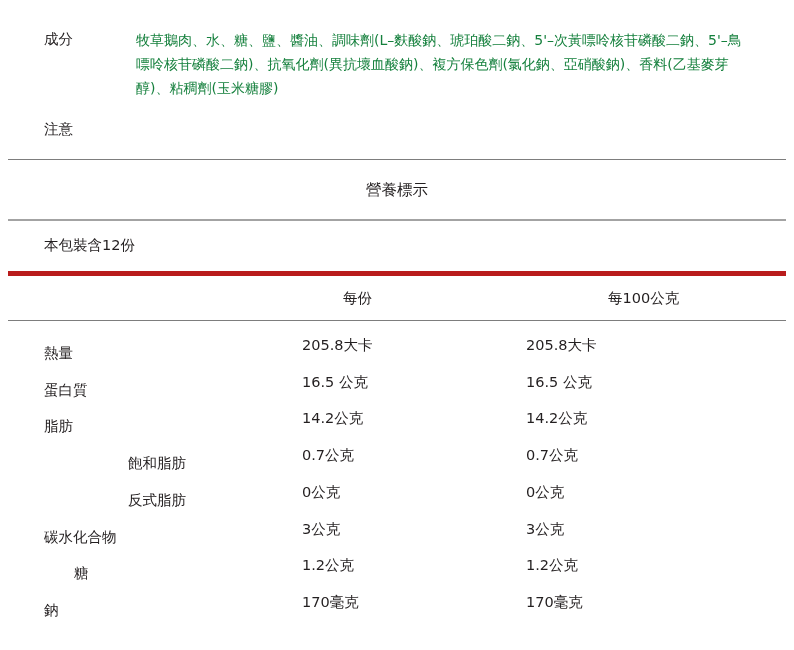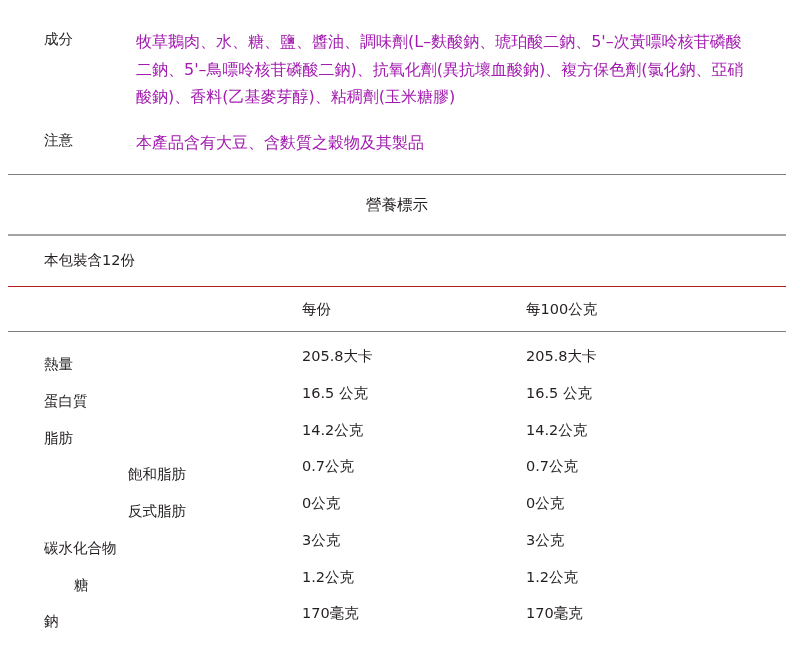--- a/index.html
+++ b/index.html
@@ -34,22 +34,22 @@
     margin-bottom: 18px;
   }
   .info-label {
     width: 92px;
     flex: 0 0 92px;
     font-size: 14.5px;
     color: #231f20;
   }
   .info-value {
     flex: 1 1 auto;
-    font-size: 16px;
-    color: #a21caf;
+    font-size: 14px;
+    color: #15803d;
     line-height: 1.72;
     max-width: 615px;
   }
 
   
   .nutri-wrap {
     margin: 12px 8px 0 8px;
     border-top: 1px solid #7d7d7d;
     border-bottom: 1px solid #7d7d7d;
   }
@@ -62,23 +62,24 @@
   }
   .serving {
     padding: 12px 0 12px 36px;
   }
   .serving div {
     font-size: 14.5px;
     line-height: 1.78;
   }
   .col-head {
     display: flex;
-    border-top: 1px solid #b91c1c;
+    border-top: 5px solid #b91c1c;
     border-bottom: 1px solid #7d7d7d;
     padding: 11px 0 11px 0;
+    gap: 41px;
   }
   .c-name { flex: 0 0 246px; padding-left: 36px; }
   .c-per  { flex: 0 0 228px; }
   .c-100  { flex: 1 1 auto; }
   .col-head .c-per { text-align: left; padding-left: 48px; }
   .col-head .c-100 { text-align: left; padding-left: 44px; }
 
   .rows { padding: 10px 0 26px 0; }
   .nrow {
     display: flex;
@@ -98,21 +99,20 @@
 
   <div class="info-block">
 
     <div class="info-row">
       <div class="info-label">成分</div>
       <div class="info-value">牧草鵝肉、水、糖、鹽、醬油、調味劑(L–麩酸鈉、琥珀酸二鈉、5'–次黃嘌呤核苷磷酸二鈉、5'–鳥嘌呤核苷磷酸二鈉)、抗氧化劑(異抗壞血酸鈉)、複方保色劑(氯化鈉、亞硝酸鈉)、香料(乙基麥芽醇)、粘稠劑(玉米糖膠)</div>
     </div>
 
     <div class="info-row">
       <div class="info-label">注意</div>
-      <div class="info-value">本產品含有大豆、含麩質之穀物及其製品</div>
     </div>
 
   </div>
 
   <div class="nutri-wrap">
 
     <div class="nutri-title">營養標示</div>
 
     <div class="serving">
       <div>本包裝含12份</div>

